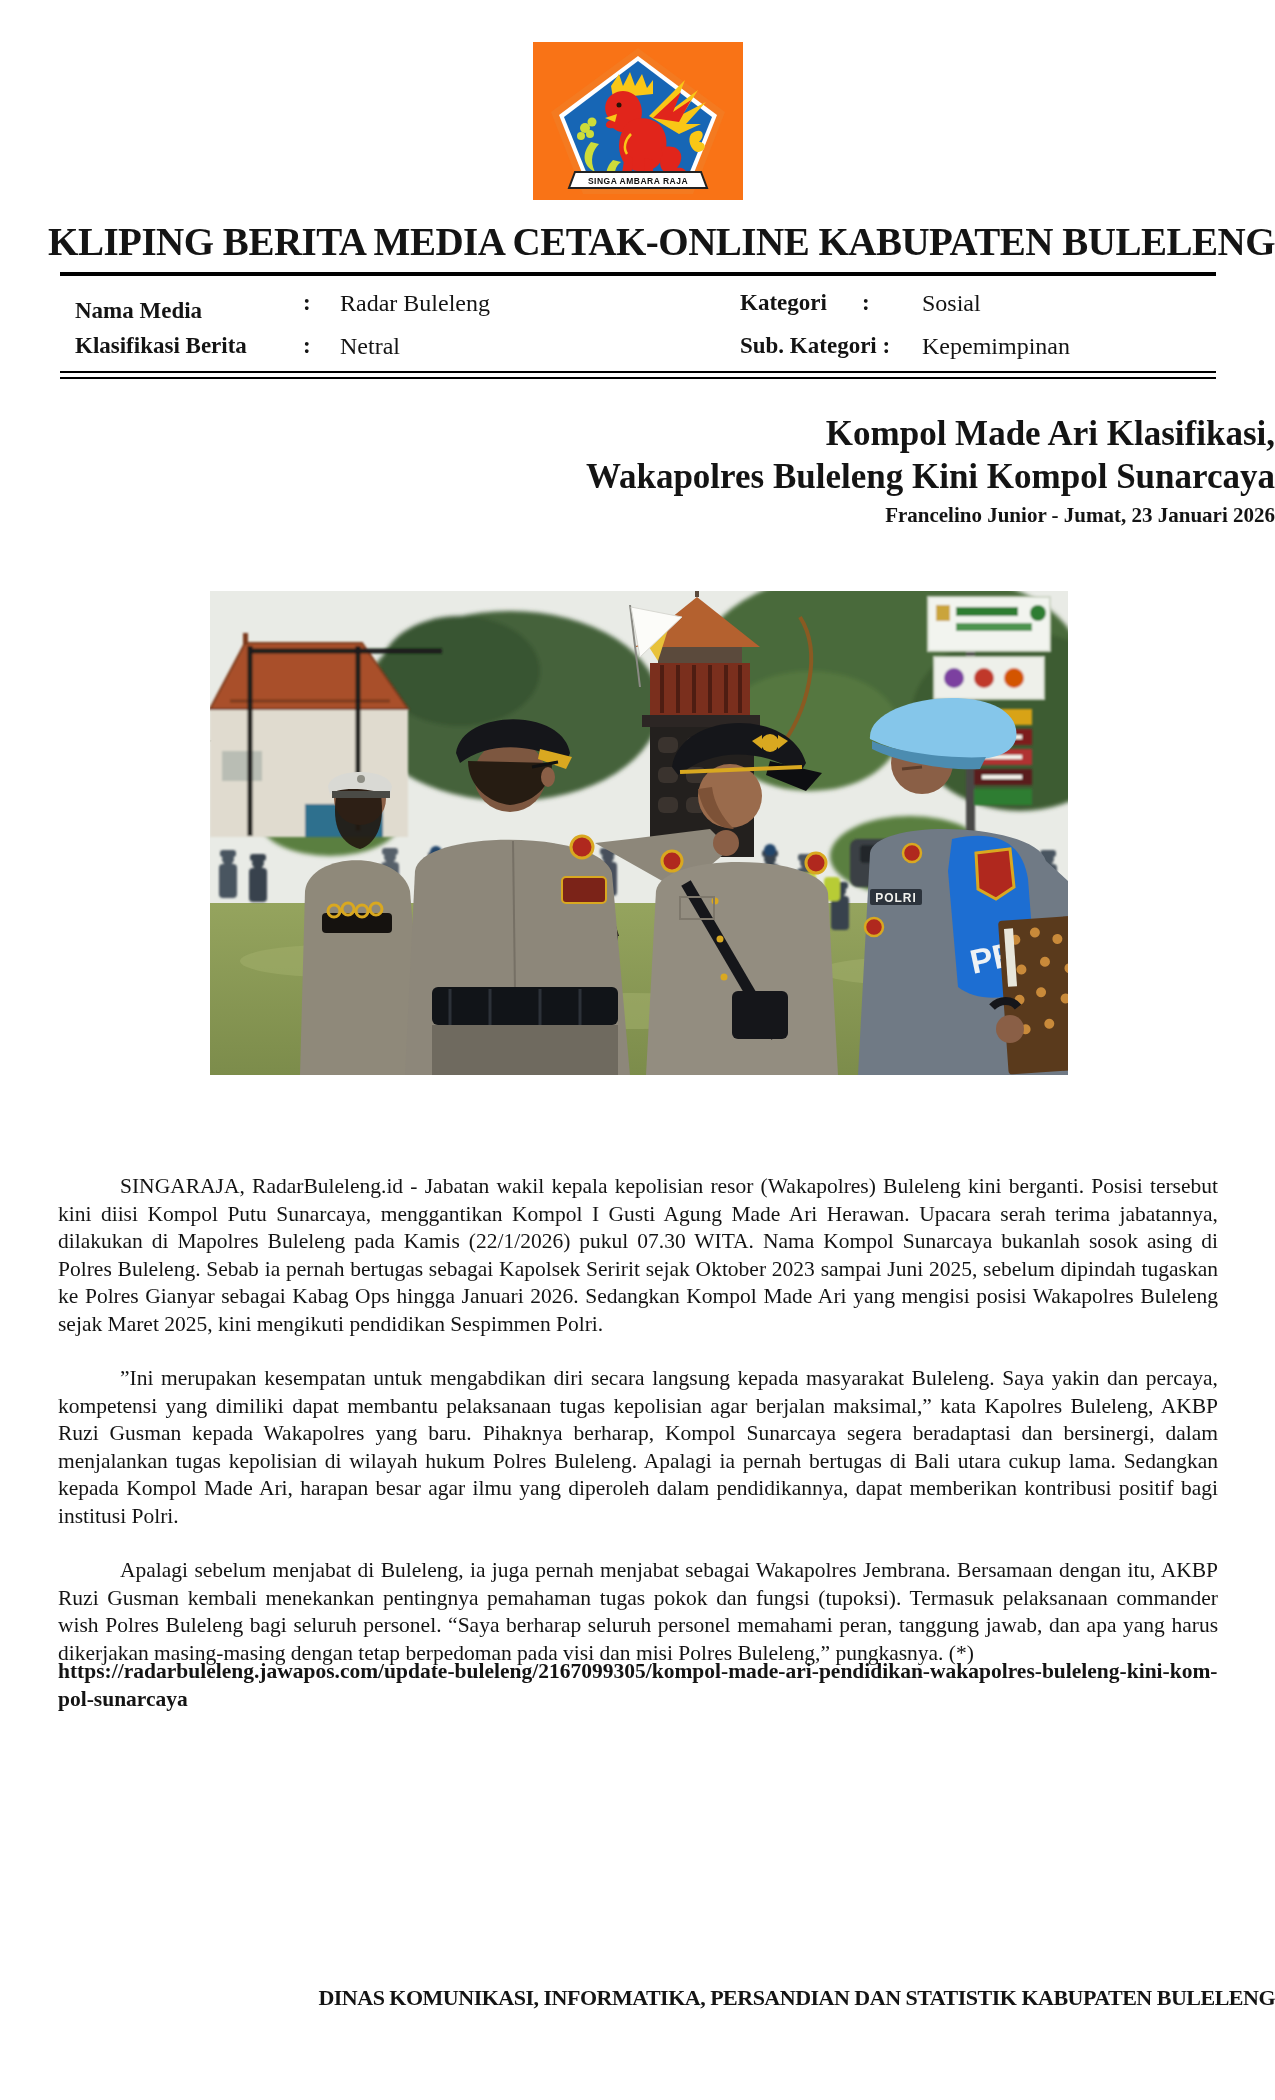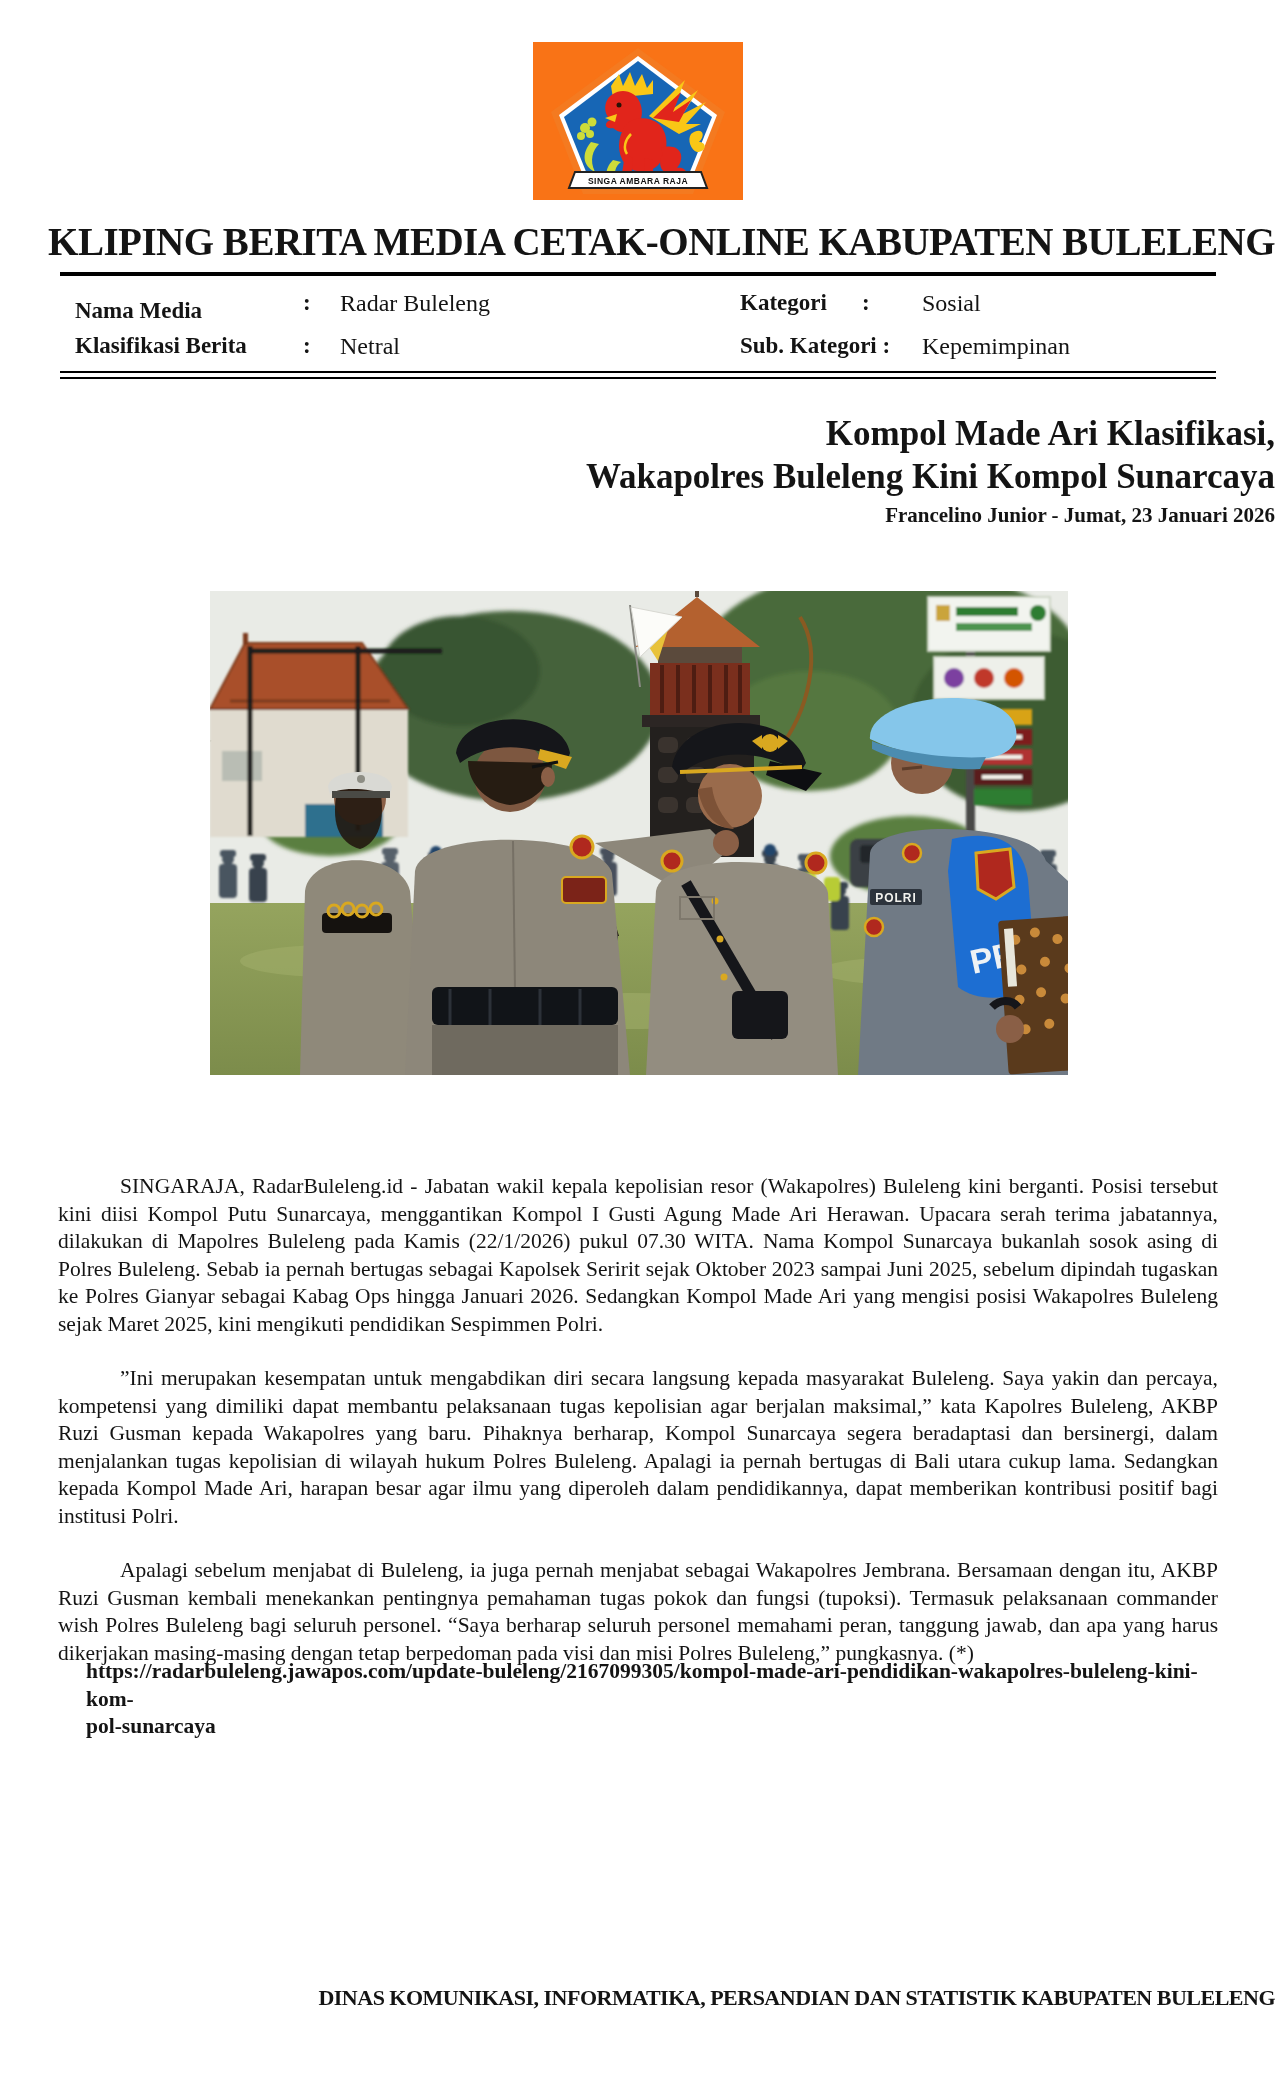--- a/index.html
+++ b/index.html
@@ -11,21 +11,21 @@
   .rule-thick{left:60px;width:1156px;height:4px;background:#000;top:272px;}
   .meta-label{font-size:23px;font-weight:bold;}
   .meta-value{font-size:24px;}
   .dline{left:60px;width:1156px;height:2px;background:#000;}
   .art-title{font-size:35px;font-weight:bold;line-height:43px;}
   .byline{font-size:21px;font-weight:bold;}
   .photo-wrap{left:210px;top:591px;width:858px;height:484px;text-align:center;}
   .body-text{left:58px;top:1158px;width:1160px;font-size:21.5px;line-height:27.5px;text-align:justify;}
   .body-text p{margin:15px 0 27px 0;text-indent:62px;}
   .url-block{left:58px;top:1658px;width:1160px;font-size:21.5px;line-height:27.5px;font-weight:bold;}
-  .url-block span{display:block;margin-left:28px;}
+  .url-block span{display:block;}
   .foot1{top:1958px;font-size:21px;font-family:"Liberation Sans", sans-serif;color:#1b1b1b;}
   .foot2{top:1985px;font-size:22px;font-weight:bold;letter-spacing:-0.5px;}
   .logo-box{left:533px;top:42px;width:210px;height:158px;background:#f97316;}
 </style>
 </head>
 <body>
 
 <div class="page">
 
   <div class="abs logo-box">

